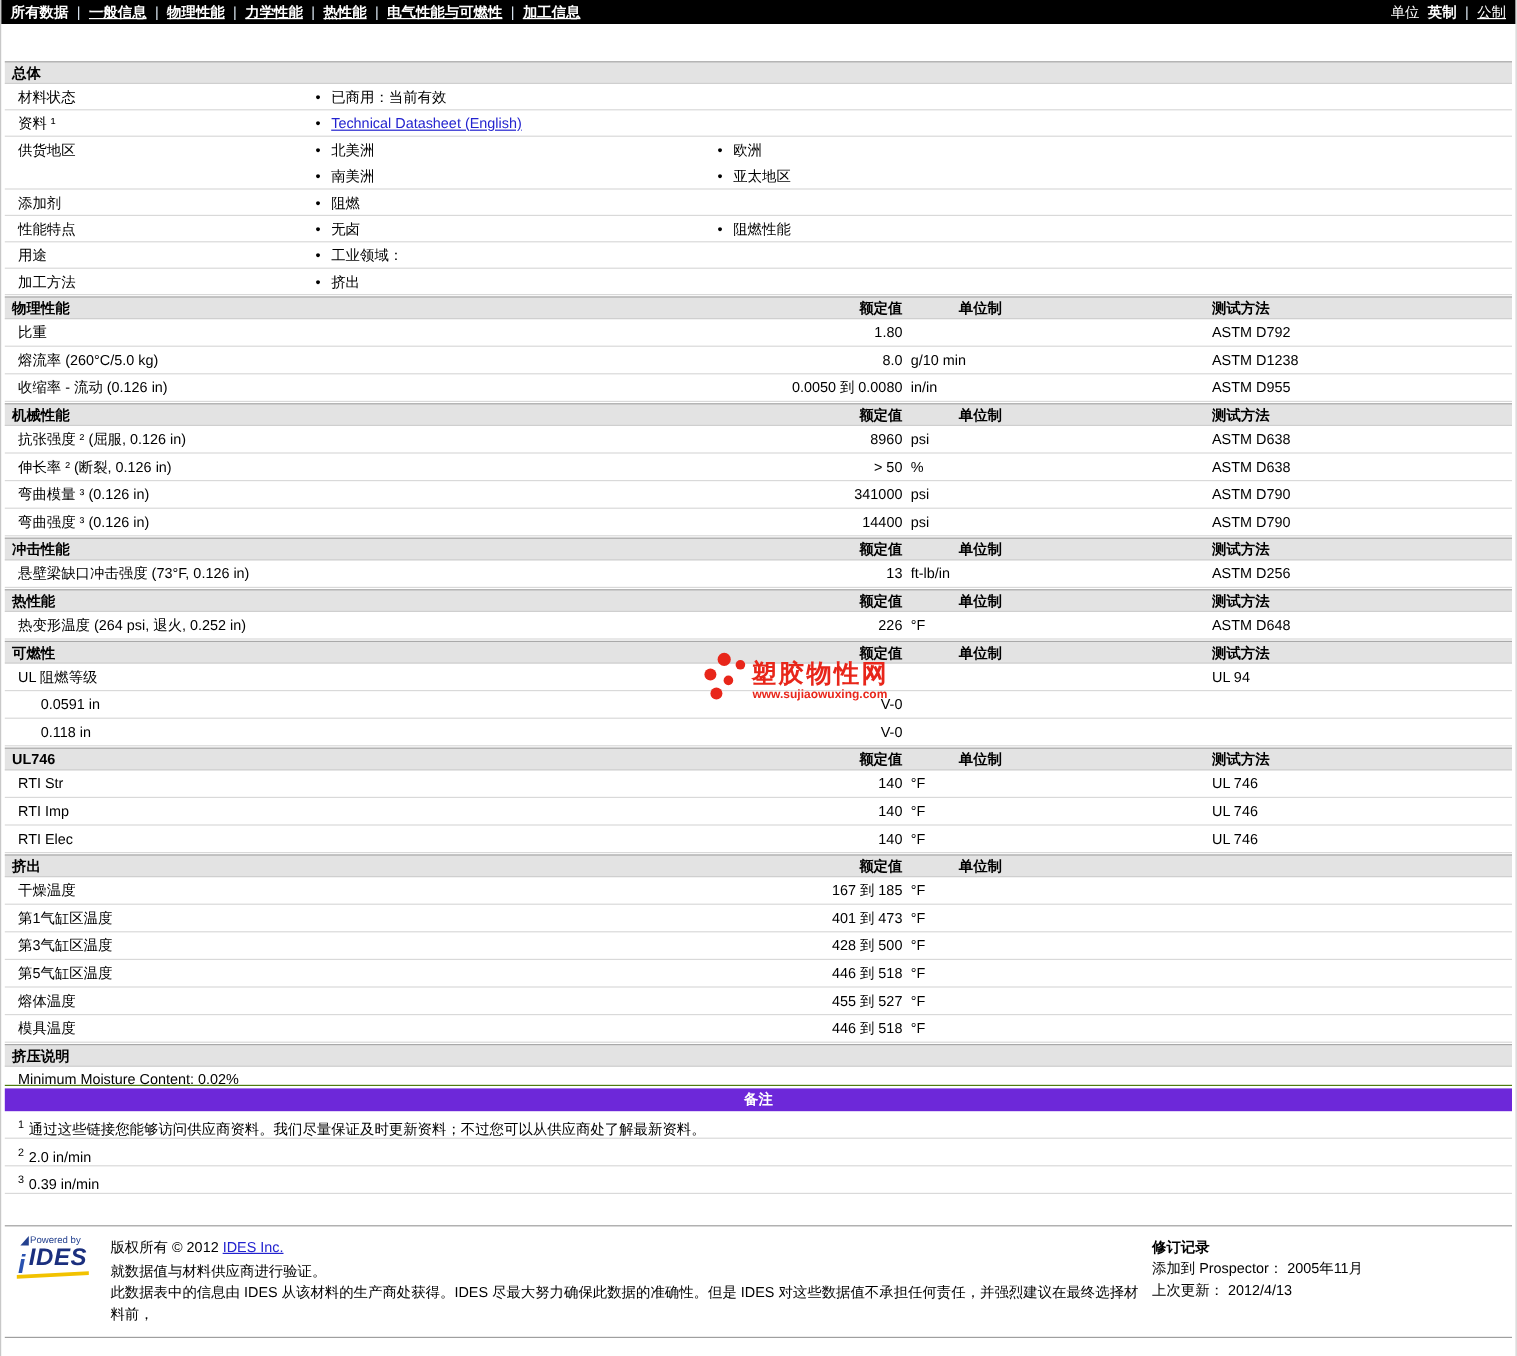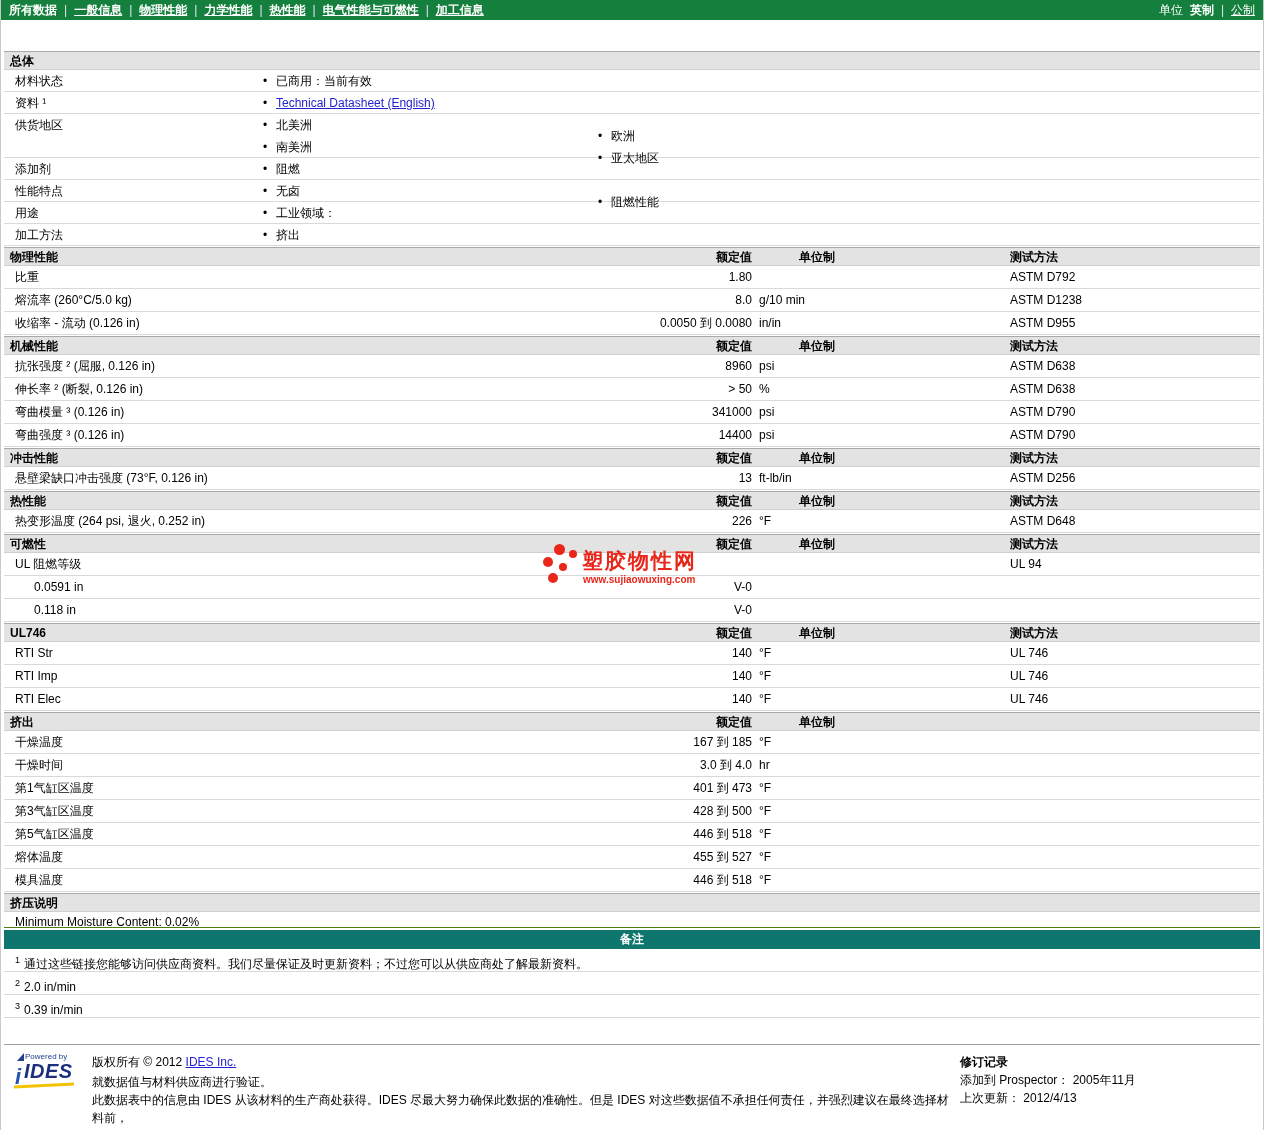--- a/index.html
+++ b/index.html
@@ -1,61 +1,61 @@
 <!DOCTYPE html>
 <html><head>
 <meta charset="utf-8">
 <style>
   * { margin:0; padding:0; box-sizing:border-box; }
   html,body { background:#fff; }
   body { font-family:"Liberation Sans","DejaVu Sans",sans-serif; font-size:12px; color:#000; }
   .page { position:relative; width:1264px; height:1130px; background:#fff; overflow:hidden; border-left:1px solid #c8c8c8; border-right:1px solid #c8c8c8; }
 
   
-  .navbar { display:flex; justify-content:space-between; align-items:center; height:20px; background:#15803d; padding:0 8px; color:#fff; }
+  .navbar { display:flex; justify-content:space-between; align-items:center; height:20px; background:#000000; padding:0 8px; color:#fff; }
   .nav-left, .nav-right { display:flex; align-items:center; gap:7px; white-space:nowrap; }
   .nav-current { font-weight:bold; color:#fff; cursor:pointer; }
   .nav-link { font-weight:bold; color:#fff; text-decoration:underline; cursor:pointer; }
   .nav-sep { color:#dce7f2; font-weight:normal; }
   .nav-plain { color:#fff; }
   .nav-link-metric { color:#fff; text-decoration:underline; cursor:pointer; }
 
   
   .content { padding:0 3px; }
   .sec-header { position:relative; height:19px; line-height:18px; background:#e3e3e3; border-top:1px solid #a9a9a9; border-bottom:1px solid #cfcfcf; font-weight:bold; margin-top:1px; }
   .sec-header.first { margin-top:31px; }
   .sec-title { position:absolute; left:6px; }
   .hdr-value { position:absolute; left:518px; width:230px; text-align:right; }
   .hdr-unit  { position:absolute; left:795px; }
   .hdr-method{ position:absolute; left:1006px; }
 
   .g-row { position:relative; height:22px; line-height:22px; border-bottom:1px solid #d9d9d9; }
   .g-row.tall { height:44px; }
   .g-label { position:absolute; left:11px; top:0; }
   .g-item1 { position:absolute; left:259px; top:0; }
-  .g-item2 { position:absolute; left:594px; top:0;margin-top:11px; }
+  .g-item2 { position:absolute; left:594px; top:0; }
   .g-line2 { top:22px; }
   .bullet { display:inline-block; width:13px; }
   .doc-link { color:#2323cf; text-decoration:underline; cursor:pointer; }
 
   .p-row { position:relative; height:23px; line-height:22px; border-bottom:1px solid #d9d9d9; }
   .p-name { position:absolute; left:11px; }
   .p-name.indent { left:30px; }
   .p-value { position:absolute; left:518px; width:230px; text-align:right; }
   .p-unit { position:absolute; left:755px; }
   .p-method { position:absolute; left:1006px; }
 
   .text-row { position:relative; height:16px; line-height:21px; border-bottom:1px solid #4d7c0f; padding-left:11px; }
 
-  .notes-banner { height:19px; line-height:18px; background:#0f766e; color:#fff; font-weight:bold; text-align:center; margin-top:2px; }
+  .notes-banner { height:19px; line-height:18px; background:#6d28d9; color:#fff; font-weight:bold; text-align:center; margin-top:2px; }
   .fn-row { position:relative; height:23px; line-height:23px; border-bottom:1px solid #d9d9d9; padding-left:11px; }
   .fn-row sup { font-size:9px; margin-right:4px; }
 
   
-  .watermark { position:absolute; left:541px; top:543px; width:150px; height:48px; pointer-events:none; }
+  .watermark { position:absolute; left:585px; top:543px; width:150px; height:48px; pointer-events:none; }
   .wm-dot { position:absolute; border-radius:50%; background:#e8261a; }
   .wm-d1 { left:12px; top:1px;  width:11px; height:11px; }
   .wm-d2 { left:27px; top:7px;  width:8px;  height:8px; }
   .wm-d3 { left:1px;  top:14px; width:10px; height:10px; }
   .wm-d4 { left:17px; top:20px; width:8px;  height:8px; }
   .wm-d5 { left:6px;  top:30px; width:10px; height:10px; }
   .wm-text { position:absolute; left:40px; top:4px; font-size:21px; font-weight:bold; letter-spacing:2px; color:#e8261a; white-space:nowrap; }
   .wm-url { position:absolute; left:41px; top:31px; font-size:10px; font-weight:bold; color:#e8261a; white-space:nowrap; }
 
   
@@ -273,25 +273,20 @@
 
     <div class="sec-header">
       <span class="sec-title">挤出</span>
       <span class="hdr-value">额定值</span>
       <span class="hdr-unit">单位制</span>
     </div>
     <div class="p-row">
       <span class="p-name">干燥温度</span>
       <span class="p-value">167 到  185</span>
       <span class="p-unit">°F</span>
-    </div>
-    <div class="p-row">
-      <span class="p-name">干燥时间</span>
-      <span class="p-value">3.0 到  4.0</span>
-      <span class="p-unit">hr</span>
     </div>
     <div class="p-row">
       <span class="p-name">第1气缸区温度</span>
       <span class="p-value">401 到  473</span>
       <span class="p-unit">°F</span>
     </div>
     <div class="p-row">
       <span class="p-name">第3气缸区温度</span>
       <span class="p-value">428 到  500</span>
       <span class="p-unit">°F</span>

